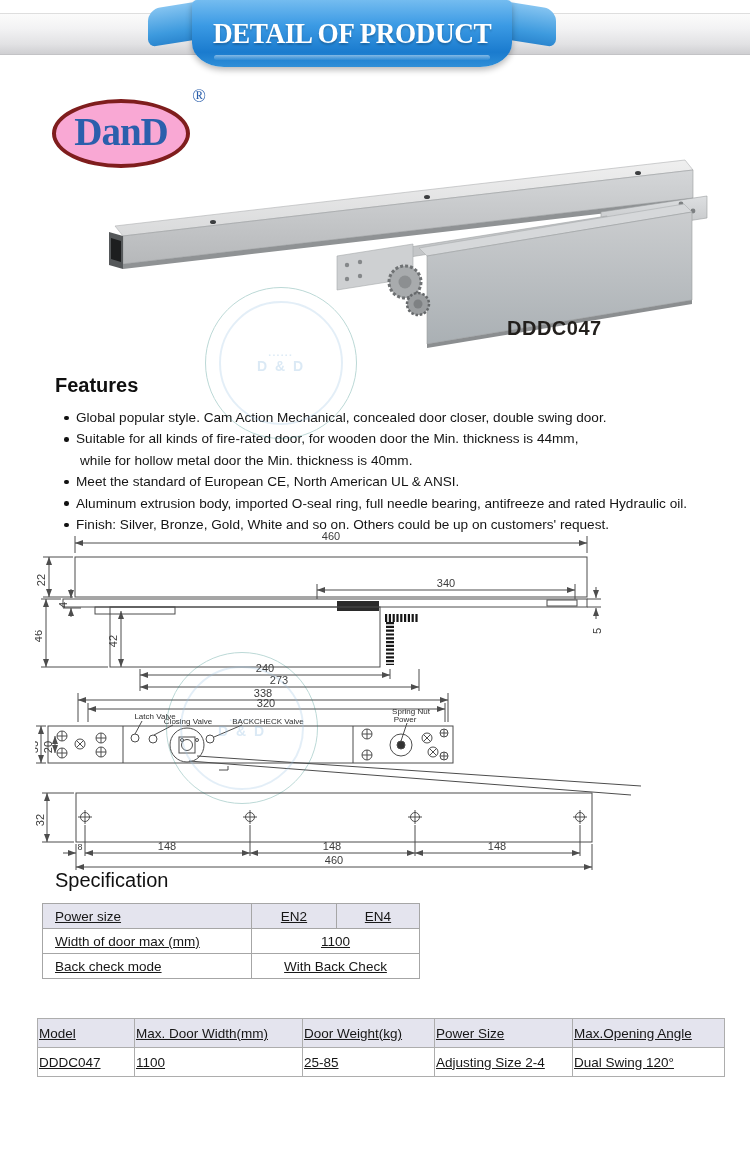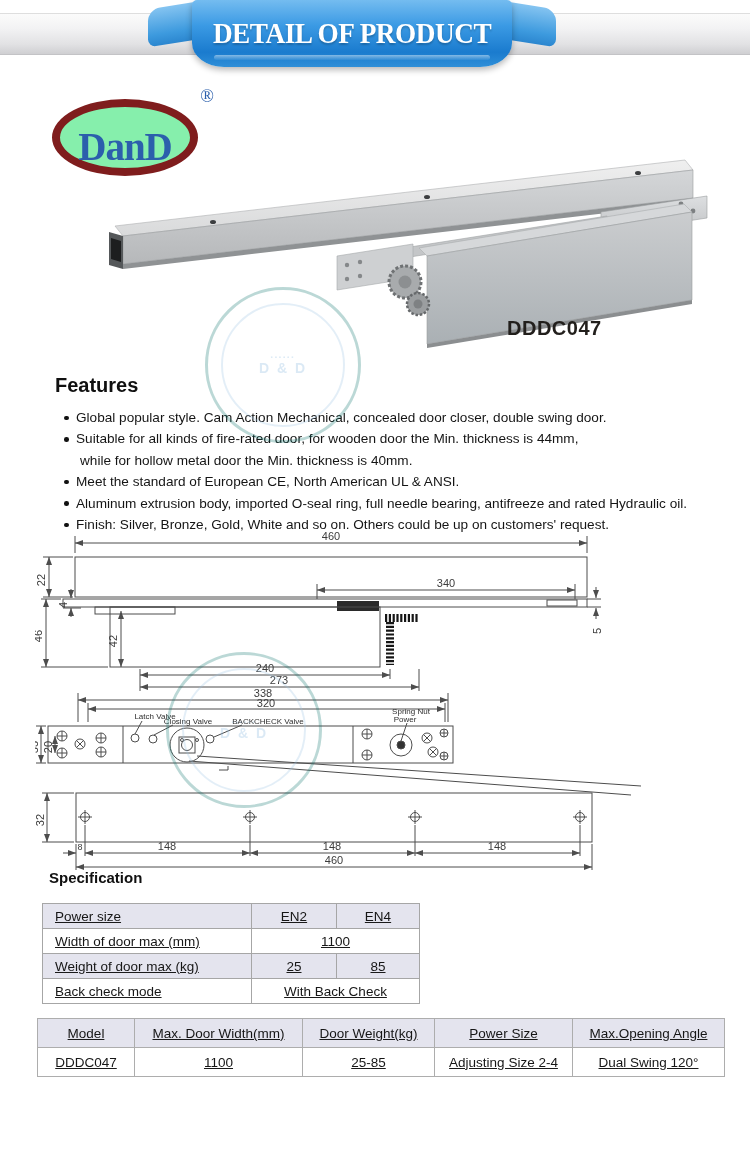--- a/index.html
+++ b/index.html
@@ -32,34 +32,34 @@
     border-radius:5px;
     background:linear-gradient(180deg,rgba(255,255,255,.45),rgba(255,255,255,.05));
   }
   .ribbon-title {
     color:#fff; font-weight:bold; font-size:29px; letter-spacing:-.5px;
     transform:scaleX(.94); text-shadow:0 2px 2px rgba(0,0,0,.22); white-space:nowrap;
   }
 
   
   .logo { position:absolute; left:52px; top:99px; z-index:2; }
-  .logo-oval { width:130px; height:61px; border:8px solid #7f1d1d; border-radius:50%;
-    display:flex; align-items:flex-end; justify-content:center; background:#86efac; }
+  .logo-oval { width:130px; height:61px; border:4px solid #7f1d1d; border-radius:50%;
+    display:flex; align-items:center; justify-content:center; background:#f9a8d4; }
   .logo-text { font-family:"Liberation Serif", serif; font-weight:bold; font-size:39px;
     color:#2b5fac; letter-spacing:-1px; line-height:1; transform:translateY(-2px); }
   .logo-reg { position:absolute; right:-16px; top:-13px; font-size:18px; color:#2b5fac;
     font-family:"Liberation Serif", serif; }
 
   
   .product-svg { position:absolute; left:95px; top:148px; width:620px; height:210px; z-index:1; }
   .model-label { position:absolute; left:507px; top:317px; z-index:2;
     font-size:20px; font-weight:bold; color:#221f1c; letter-spacing:.5px; }
 
   
-  .wm { position:absolute; width:150px; height:150px; border:3px solid #0f766e;
+  .wm { position:absolute; width:150px; height:150px; border:1px solid #0f766e;
     border-radius:50%; opacity:.28; z-index:3; pointer-events:none;
     display:flex; align-items:center; justify-content:center; }
   .wm::before { content:""; position:absolute; inset:13px; border:2px solid #9ec5e4; border-radius:50%; }
   .wm-inner { color:#7fb3dc; text-align:center; font-weight:bold; }
   .wm-dots { font-size:6px; letter-spacing:2px; }
   .wm-name { font-size:14px; letter-spacing:2px; }
   .wm1 { left:205px; top:287px; }
   .wm2 { left:166px; top:652px; }
 
   
@@ -72,35 +72,35 @@
     width:4.6px; height:4.6px; border-radius:50%; background:#111; }
   .features li.cont { padding-left:17px; }
 
   
   .drw { position:absolute; z-index:2; }
   .drw1 { left:35px; top:527px; width:710px; height:165px; }
   .drw2 { left:35px; top:686px; width:710px; height:192px; }
   .drw text { font-family:"Liberation Sans", sans-serif; }
 
   
-  .spec-heading { position:absolute; left:49px; top:869px; font-size:15px;
-    font-weight:bold; color:#101010; z-index:2; }
+  .spec-heading { position:absolute; left:55px; top:869px; font-size:20px;
+    font-weight:normal; color:#101010; z-index:2; }
   table { border-collapse:collapse; z-index:2;text-decoration:underline; }
   .spec-table { position:absolute; left:42px; top:903px; }
   .spec-table td { border:1px solid #a6a6a6; height:24px; font-size:13.5px;
     color:#161616; padding:0; }
   .spec-table td.lbl { width:196px; text-align:left; padding-left:12px; }
   .spec-table td.c2 { width:84px; text-align:center; }
   .spec-table td.c3 { width:82px; text-align:center; }
   .spec-table td.span2 { text-align:center; }
   .spec-table tr.shade td { background:#e4e4ee; }
 
   .summary-table { position:absolute; left:37px; top:1018px; width:672px; table-layout:fixed; }
   .summary-table th, .summary-table td { border:1px solid #adadad; height:26px;
-    font-size:13.5px; font-weight:normal; text-align:center; color:#161616; }
+    font-size:13.5px; font-weight:normal; text-align:left; color:#161616; }
   .summary-table th { background:#e4e4ee; }
   .col-model{width:94px;} .col-width{width:165px;} .col-weight{width:129px;}
   .col-power{width:135px;} .col-angle{width:149px;}
 </style>
 </head>
 <body>
 
 <div class="page">
 
   <div class="top-bar"></div>
@@ -385,25 +385,20 @@
     <tbody>
         <tr class="shade">
       <td class="lbl">Power size</td>
       <td class="c2">EN2</td>
       <td class="c3">EN4</td>
     </tr>
     <tr>
       <td class="lbl">Width of door max (mm)</td>
       <td class="span2" colspan="2">1100</td>
     </tr>
-    <tr class="shade">
-      <td class="lbl">Weight of door max (kg)</td>
-      <td class="c2">25</td>
-      <td class="c3">85</td>
-    </tr>
     <tr>
       <td class="lbl">Back check mode</td>
       <td class="span2" colspan="2">With Back Check</td>
     </tr>
   </tbody>
     </table>
 
   <table class="summary-table">
     <tbody>
         <tr>

